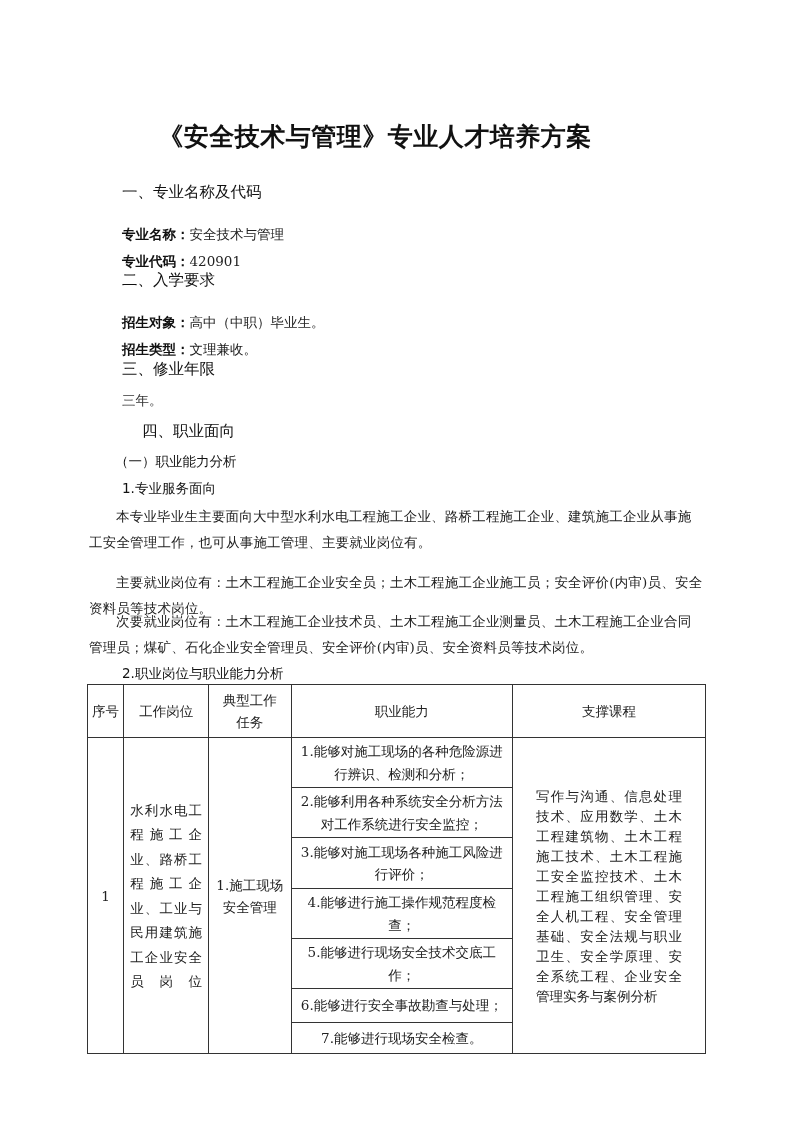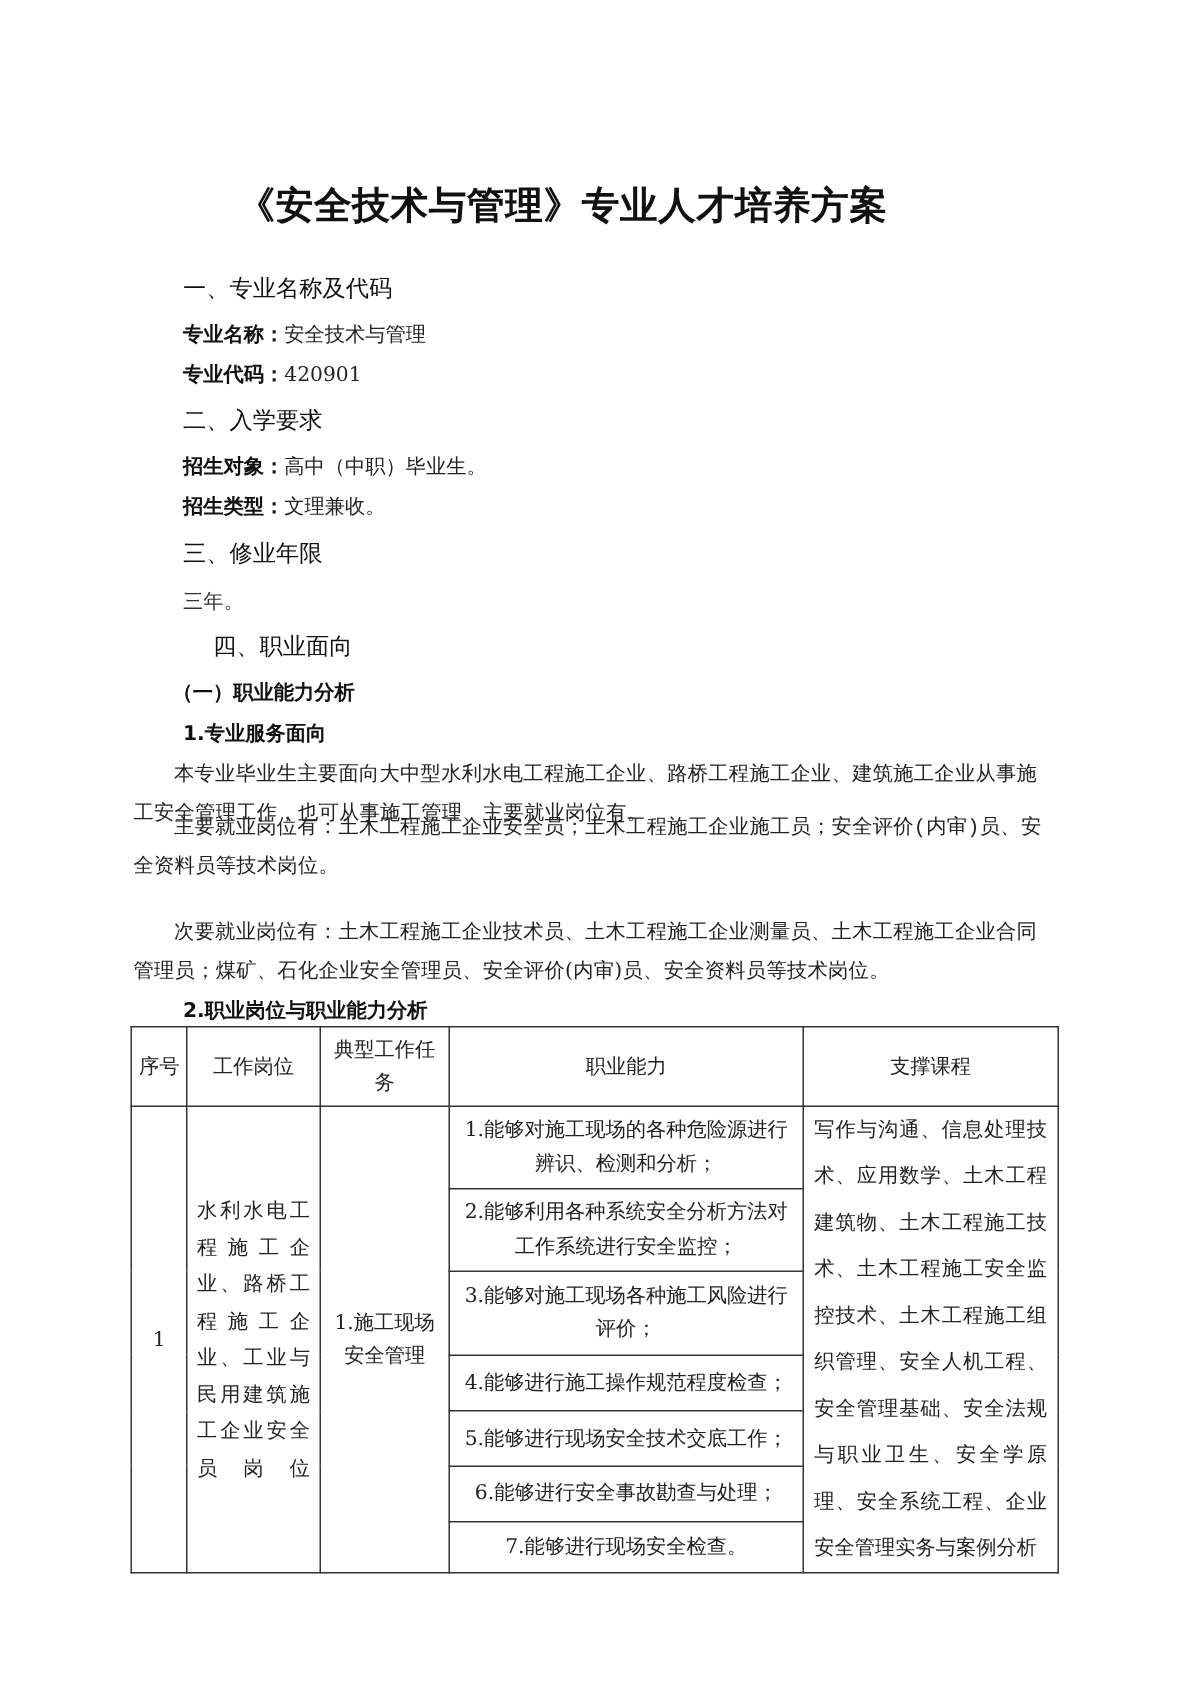--- a/index.html
+++ b/index.html
@@ -1,37 +1,37 @@
 <!DOCTYPE html>
 <html><head>
 <meta charset="utf-8">
 <style>
   html, body { margin: 0; padding: 0; background: #ffffff; }
   body { width: 793px; height: 1122px; position: relative; overflow: hidden;
          font-family: "DejaVu Serif", "Liberation Serif", serif; color: #1a1a1a; }
   .abs { position: absolute; white-space: nowrap; }
   .title { top: 120px; left: 0; width: 750px; text-align: center; font-size: 25px; font-weight: bold; letter-spacing: 0.5px; color: #111; }
   .h1 { font-family: "DejaVu Sans", "Liberation Sans", sans-serif; font-size: 15.5px; color: #111; left: 122px; }
-  .field { font-size: 13.5px; left: 122px; color: #222; }
+  .field { font-size: 13.5px; left: 122px; color: #222; margin-top: 12px; }
   .field b { font-family: "DejaVu Sans", "Liberation Sans", sans-serif; font-weight: bold; color: #111; }
   .plain { font-size: 13.5px; left: 122px; color: #333; }
-  .h2 { font-family: "DejaVu Sans", "Liberation Sans", sans-serif; font-weight: bold; font-size: 13.5px; color: #111; text-align: center; }
+  .h2 { font-family: "DejaVu Sans", "Liberation Sans", sans-serif; font-weight: normal; font-size: 13.5px; color: #111; text-align: center; }
   .para { position: absolute; left: 89px; width: 616px; font-size: 13.5px; line-height: 26px; color: #222; text-indent: 27px; letter-spacing: 0.2px; }
   table.grid { position: absolute; left: 87px; top: 684px; width: 619px; border-collapse: collapse; font-size: 13.5px; color: #222; }
   table.grid td, table.grid th { border: 1.5px solid #333; font-weight: normal; padding: 0; }
   th { text-align: center; vertical-align: middle; line-height: 22px; height: 52px; }
   .c-idx { width: 30px; text-align: center; }
   .c-post { width: 81px; }
   .c-task { width: 76px; }
   .c-ability { width: 257px; }
   .c-course { width: 170px; }
   .post-text { padding: 0 6px !important; line-height: 24.5px; text-align: justify; text-align-last: justify; vertical-align: middle; }
   .task-text { text-align: center; line-height: 22px; padding: 0 4px !important; vertical-align: middle; }
   .ab { padding: 2px 7px !important; line-height: 22.5px; vertical-align: middle; white-space: normal; text-align: center; }
-  .course-text { padding: 0 7px !important; line-height: 31px; vertical-align: middle; text-align: justify; }
+  .course-text { padding: 0 23px !important; line-height: 20px; vertical-align: middle; text-align: justify; }
 </style>
 </head>
 <body>
 
 <div class="abs title">《安全技术与管理》专业人才培养方案</div>
 
 <div class="abs h1" style="top:182px;">一、专业名称及代码</div>
 <div class="abs field" style="top:214px;"><b>专业名称：</b><span>安全技术与管理</span></div>
 <div class="abs field" style="top:241px;"><b>专业代码：</b><span>420901</span></div>
 
@@ -40,21 +40,21 @@
 <div class="abs field" style="top:329px;"><b>招生类型：</b><span>文理兼收。</span></div>
 
 <div class="abs h1" style="top:359px;">三、修业年限</div>
 <div class="abs plain" style="top:392px;">三年。</div>
 
 <div class="abs h1" style="top:421px;margin-left:20px;">四、职业面向</div>
 <div class="abs h2" style="top:453px; left:115px;">（一）职业能力分析</div>
 <div class="abs h2" style="top:480px; left:122px;">1.专业服务面向</div>
 
 <div class="para" style="top:503px;">本专业毕业生主要面向大中型水利水电工程施工企业、路桥工程施工企业、建筑施工企业从事施工安全管理工作，也可从事施工管理、主要就业岗位有。</div>
-<div class="para" style="top:540px;font-family:Liberation Mono, monospace;">主要就业岗位有：土木工程施工企业安全员；土木工程施工企业施工员；安全评价(内审)员、安全资料员等技术岗位。</div>
+<div class="para" style="top:569px;">主要就业岗位有：土木工程施工企业安全员；土木工程施工企业施工员；安全评价(内审)员、安全资料员等技术岗位。</div>
 <div class="para" style="top:608px;">次要就业岗位有：土木工程施工企业技术员、土木工程施工企业测量员、土木工程施工企业合同管理员；煤矿、石化企业安全管理员、安全评价(内审)员、安全资料员等技术岗位。</div>
 
 <div class="abs h2" style="top:665px; left:122px;">2.职业岗位与职业能力分析</div>
 
 <table class="grid">
   <thead>
     <tr>
       <th class="c-idx" style="padding:0 4px;">序号</th>
       <th class="c-post">工作岗位</th>
       <th class="c-task" style="padding:0 8px;">典型工作任务</th>

